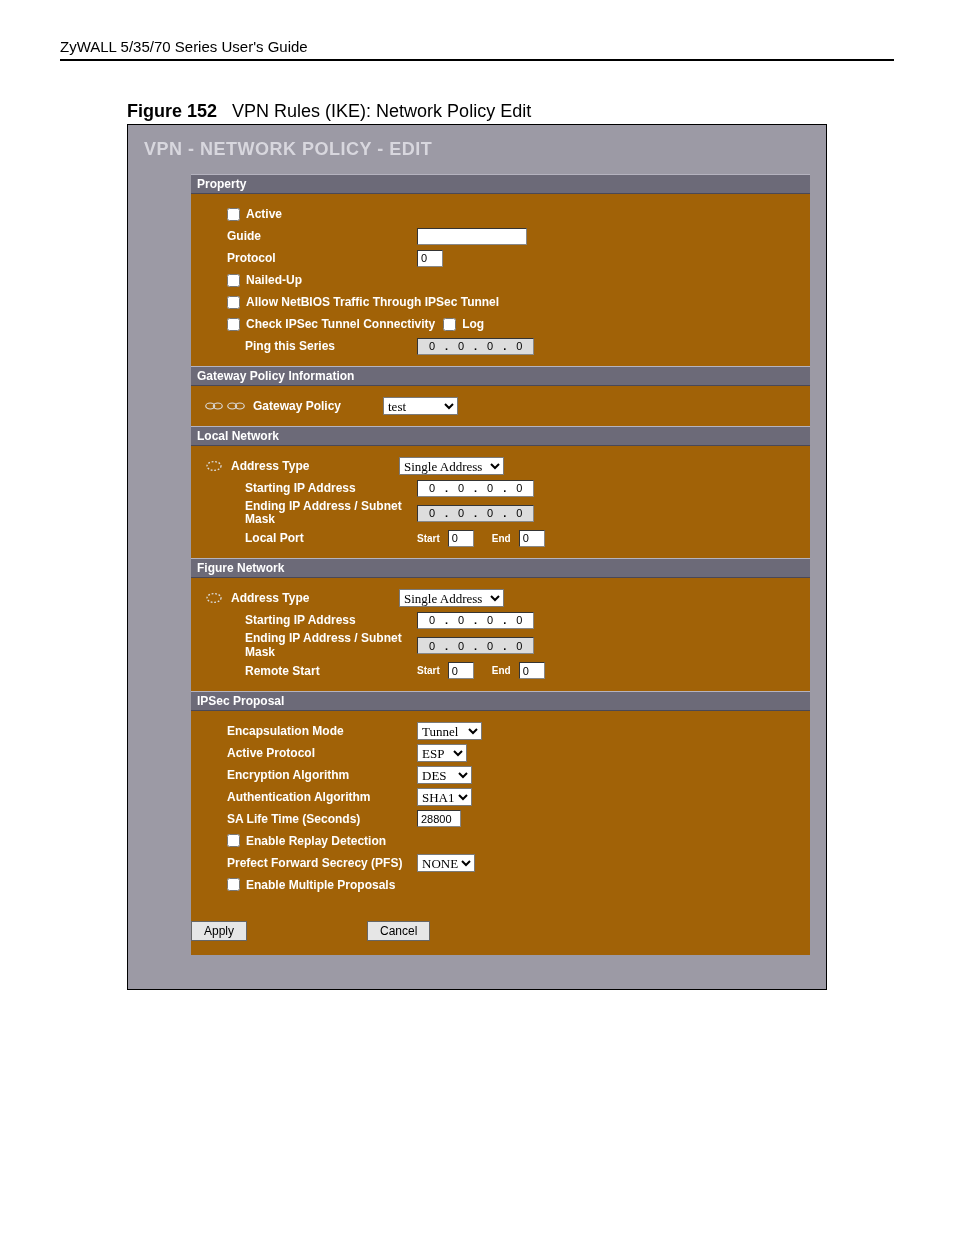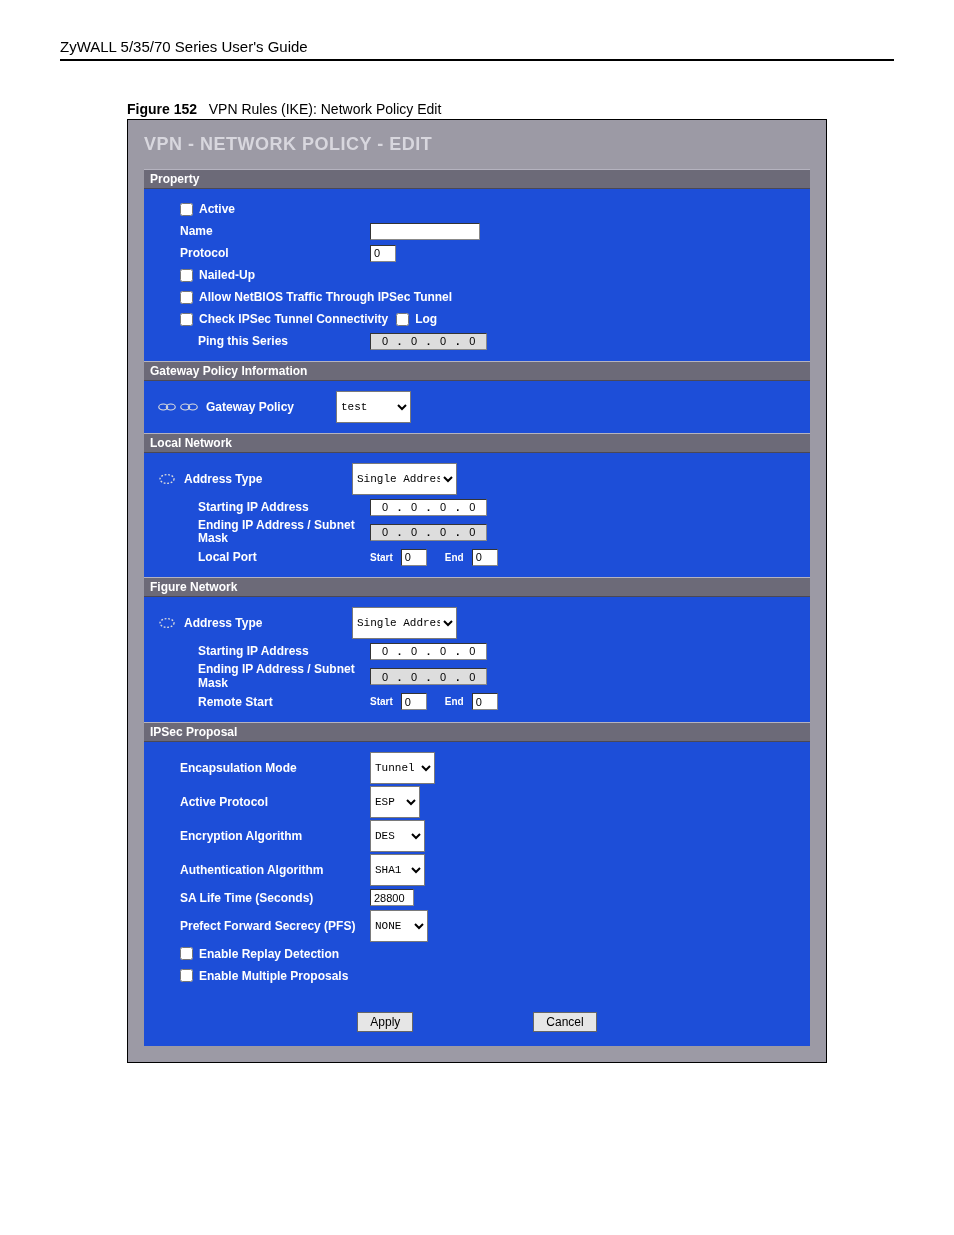--- a/index.html
+++ b/index.html
@@ -12,43 +12,44 @@
       font-size: 12px;
       color: #000;
     }
     .header-bar {
       border-bottom: 2px solid #000;
       padding-bottom: 4px;
       margin-bottom: 40px;
       font-size: 15px;
     }
     .figure-caption {
-      font-size: 14px;
+      font-size: 18px;
       margin-bottom: 2px;
       margin-left: 67px;
     }
     .figure-caption strong { font-weight: bold; }
     .screenshot-frame {
       border: 1px solid #000;
       margin-left: 67px;
       width: 700px;
       background: #9c9aa5;
-      padding: 14px 16px 16px 16px;
+      padding: 14px 16px 34px 16px;
     }
     .screen-title {
       font-family: Arial, sans-serif;
       font-size: 18px;
       font-weight: bold;
       color: #d8d7de;
       letter-spacing: 0.5px;
       margin-bottom: 14px;
     }
     .panel {
-      background: #1d4ed8;
+      background: #a16207;
       padding: 0 0 14px 0;
+      margin-left: 47px;
     }
     .section-header {
       background: #6c6a78;
       color: #fff;
       font-size: 12px;
       font-weight: bold;
       padding: 2px 6px;
       border-top: 1px solid #b5b3bf;
       border-bottom: 1px solid #4a4856;
     }
@@ -87,23 +88,23 @@
       height: 17px;
       color: #000;
       font-family: Arial, sans-serif;
     }
     .tbox.w110 { width: 110px; }
     .tbox.w30 { width: 26px; }
     .tbox.w52 { width: 44px; }
     select.win {
       background: #fff;
       border: 1px solid #7a7a7a;
-      font-size: 11px;
-      height: 32px;
-      font-family: Liberation Mono, monospace;
+      font-size: 13px;
+      height: 18px;
+      font-family: Liberation Serif, serif;
     }
     .ip-group {
       display: inline-flex;
       align-items: center;
       background: #fff;
       border: 1px inset #888;
       padding: 1px 3px;
       height: 17px;
     }
     .ip-group.readonly { background:#ddd; }
@@ -115,21 +116,20 @@
       background: transparent;
       color: #000;
       outline: none;
     }
     .ip-dot { font-size: 11px; color:#000; padding:0 2px; }
     .port-lbl { font-weight: bold; color:#fff; font-size:10px; margin-right:4px; }
     .inline-check-row { display:flex; align-items:center; flex-wrap:wrap; }
     .inline-check-row .grp { display:flex; align-items:center; margin-right:8px; }
     .btn-row {
       display:flex;
-      justify-content:center;
       gap:120px;
       padding-top:16px;
     }
     button.win {
       background:#e6e6e6;
       border:1px solid #666;
       font-size:12px;
       padding:2px 12px;
       font-family: Arial, sans-serif;
       cursor:pointer;
@@ -156,21 +156,21 @@
 
     <div class="section-header">Property</div>
     <div class="section-body">
       <div class="row">
         <span class="label inline-check-row">
           <input type="checkbox" class="win" style="">
           <span class="inline-label">Active</span>
         </span>
       </div>
       <div class="row">
-        <span class="label">Name</span>
+        <span class="label">Guide</span>
         <span class="controls">
             <input type="text" class="tbox w110" value="" style="">
           </span>
       </div>
       <div class="row">
         <span class="label">Protocol</span>
         <span class="controls">
             <input type="text" class="tbox w30" value="0" style="">
           </span>
       </div>
@@ -365,29 +365,29 @@
         <span class="controls">
             <select class="win" style="width:55px"><option>SHA1</option></select>
           </span>
       </div>
       <div class="row">
         <span class="label">SA Life Time (Seconds)</span>
         <span class="controls">
             <input type="text" class="tbox w52" value="28800" style="">
           </span>
       </div>
-      <div class="row">
-        <span class="label">Prefect Forward Secrecy (PFS)</span>
-        <span class="controls">
-            <select class="win" style="width:58px"><option>NONE</option></select>
-          </span>
-      </div>
       <div class="row inline-check-row">
         <input type="checkbox" class="win" style="">
         <span class="inline-label">Enable Replay Detection</span>
+      </div>
+      <div class="row">
+        <span class="label">Prefect Forward Secrecy (PFS)</span>
+        <span class="controls">
+            <select class="win" style="width:58px"><option>NONE</option></select>
+          </span>
       </div>
       <div class="row inline-check-row">
         <input type="checkbox" class="win" style="">
         <span class="inline-label">Enable Multiple Proposals</span>
       </div>
     </div>
 
     <div class="btn-row">
       <button class="win">Apply</button>
       <button class="win">Cancel</button>

